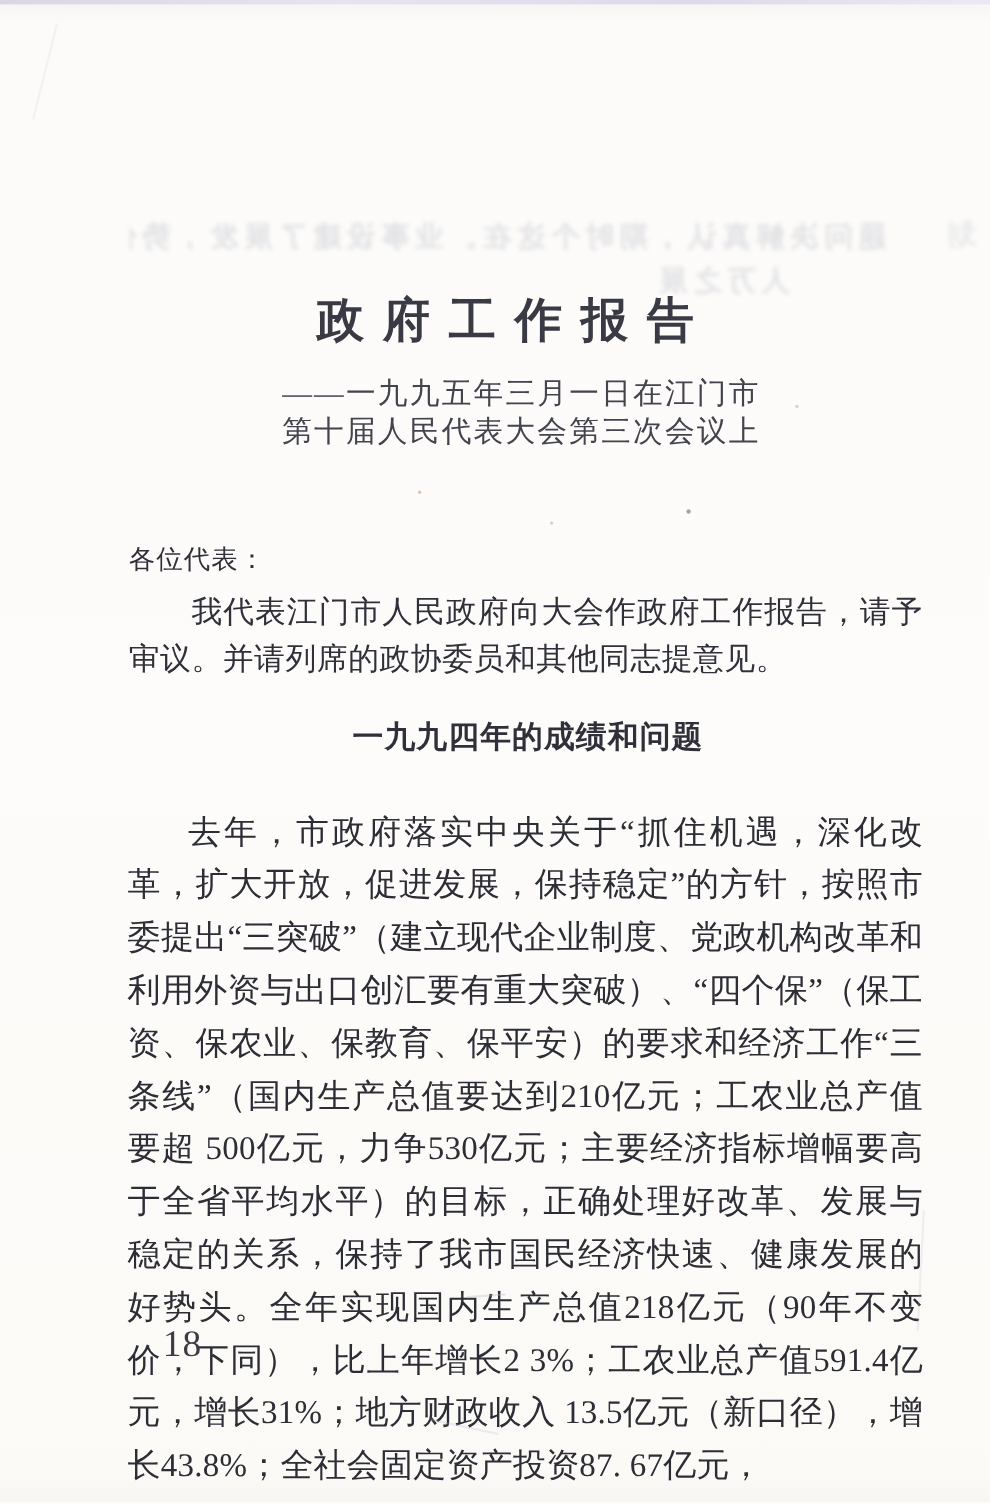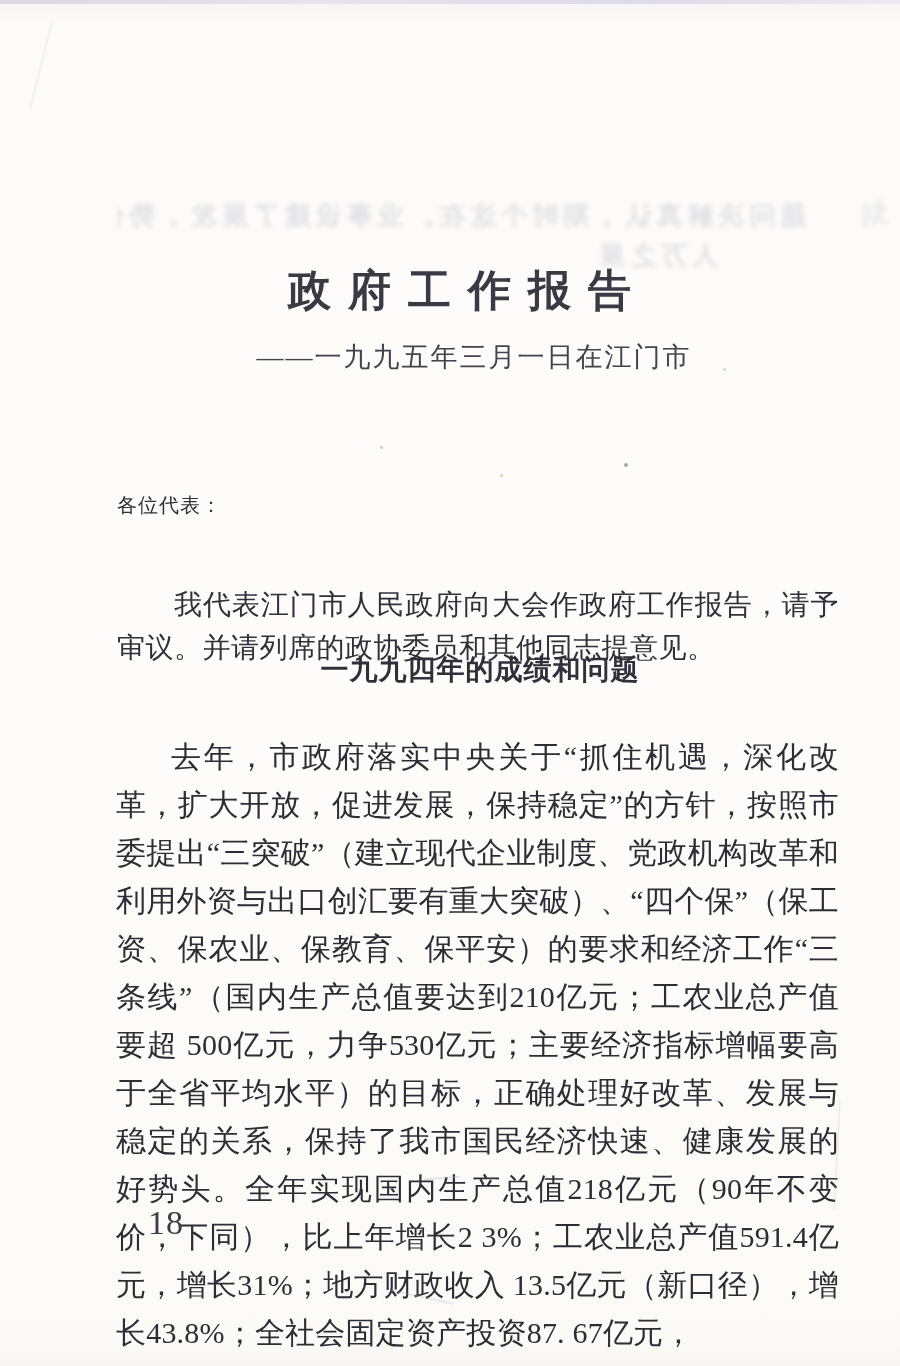--- a/index.html
+++ b/index.html
@@ -41,26 +41,26 @@
   .subtitle-1 { top:339px;text-align:right; }
   .subtitle-2 { top:374px; }
   .byline {
     position:absolute; top:447px; left:347px;
     font-size:26px; font-weight:bold; letter-spacing:3px;
     white-space:nowrap; color:#2a2a32;
   }
   .byline-gap { display:inline-block; width:50px; }
   .salutation {
     position:absolute; top:492px; left:117px;
-    font-size:20px; letter-spacing:1px; color:#30303a;
+    font-size:24px; letter-spacing:1px; color:#30303a;
   }
   .intro-para {
     position:absolute; top:535px; left:117px; width:722px;
     font-size:28px; line-height:43px; letter-spacing:.5px;
-    text-align:justify; text-indent:57px; color:#30303a;margin-top:48px;
+    text-align:justify; text-indent:57px; color:#30303a;
   }
   .section-heading {
     position:absolute; top:651px; left:480px; transform:translateX(-50%);
     font-family:"Liberation Sans","DejaVu Sans",sans-serif;
     font-weight:bold; font-size:28px; letter-spacing:1px;
     white-space:nowrap; color:#30303a;
   }
   .body-para {
     position:absolute; top:733px; left:116px; width:723px;
     font-size:30px; line-height:48px; letter-spacing:.2px;
@@ -96,20 +96,21 @@
   <div class="bleed bleed2">
     <span>人万之展发</span>
   </div>
   <div class="bleed bleed3">
     <span>划</span>
   </div>
 
   <div class="report-title">政府工作报告</div>
 
   <div class="subtitle subtitle-1">——一九九五年三月一日在江门市</div>
+  <div class="subtitle subtitle-2">第十届人民代表大会第三次会议上</div>
 
 
   <div class="salutation">各位代表：</div>
 
   <div class="intro-para">我代表江门市人民政府向大会作政府工作报告，请予审议。并请列席的政协委员和其他同志提意见。</div>
 
   <div class="section-heading">一九九四年的成绩和问题</div>
 
   <div class="body-para">去年，市政府落实中央关于“抓住机遇，深化改革，扩大开放，促进发展，保持稳定”的方针，按照市委提出“三突破”（建立现代企业制度、党政机构改革和利用外资与出口创汇要有重大突破）、“四个保”（保工资、保农业、保教育、保平安）的要求和经济工作“三条线”（国内生产总值要达到210亿元；工农业总产值要超 500亿元，力争530亿元；主要经济指标增幅要高于全省平均水平）的目标，正确处理好改革、发展与稳定的关系，保持了我市国民经济快速、健康发展的好势头。全年实现国内生产总值218亿元（90年不变价，下同），比上年增长2 3%；工农业总产值591.4亿元，增长31%；地方财政收入 13.5亿元（新口径），增长43.8%；全社会固定资产投资87. 67亿元，</div>
 

